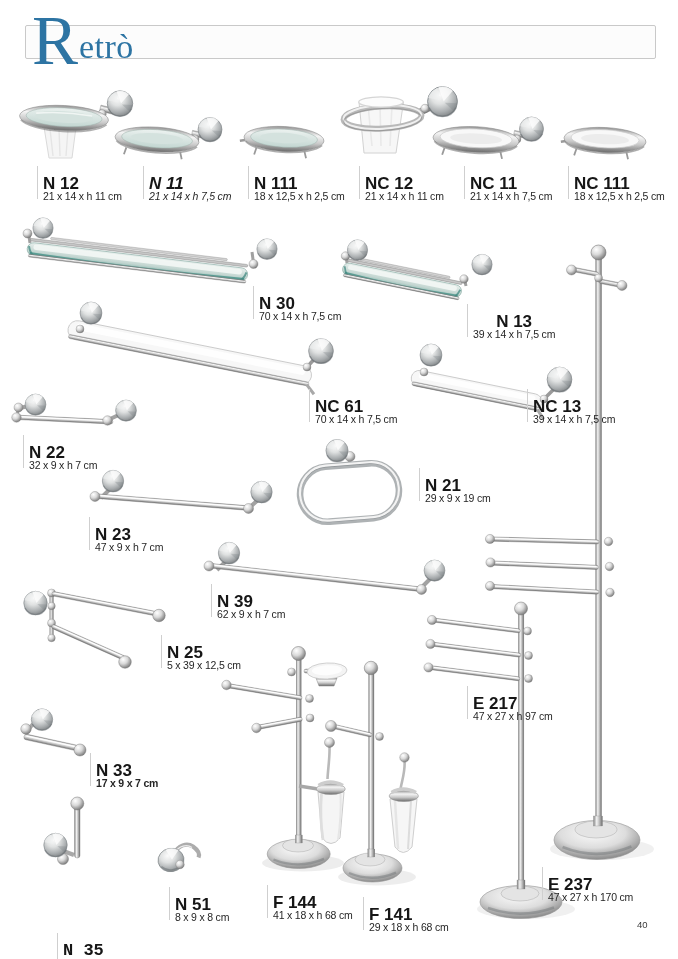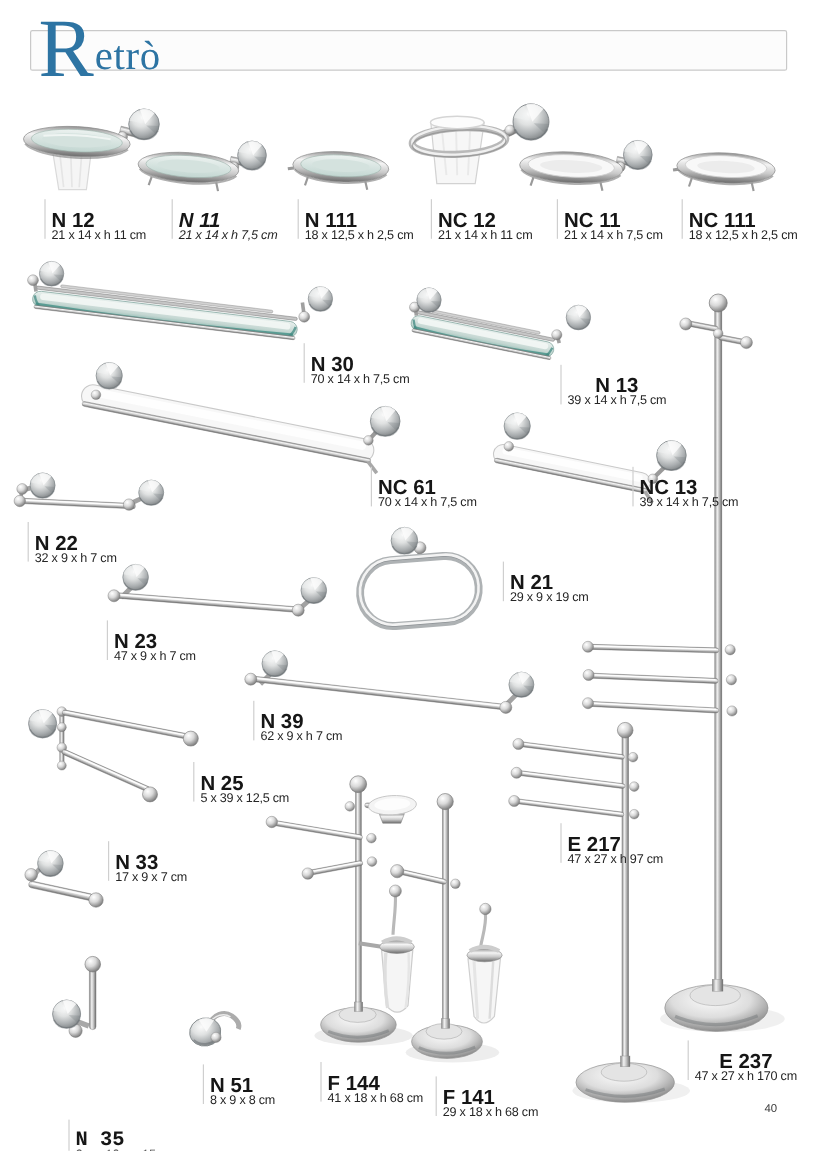--- a/index.html
+++ b/index.html
@@ -458,20 +458,20 @@
   <div class="lb" style="left:259px;top:297px;"><b>N 30</b>70 x 14 x h 7,5 cm</div>
   <div class="lb" style="left:473px;top:315px;text-align:center;"><b>N 13</b>39 x 14 x h 7,5 cm</div>
   <div class="lb" style="left:315px;top:400px;"><b>NC 61</b>70 x 14 x h 7,5 cm</div>
   <div class="lb" style="left:493px;top:400px;margin-left:40px;"><b>NC 13</b>39 x 14 x h 7,5 cm</div>
   <div class="lb" style="left:29px;top:446px;"><b>N 22</b>32 x 9 x h 7 cm</div>
   <div class="lb" style="left:425px;top:479px;"><b>N 21</b>29 x 9 x 19 cm</div>
   <div class="lb" style="left:95px;top:528px;"><b>N 23</b>47 x 9 x h 7 cm</div>
   <div class="lb" style="left:217px;top:595px;"><b>N 39</b>62 x 9 x h 7 cm</div>
   <div class="lb" style="left:167px;top:646px;"><b>N 25</b>5 x 39 x 12,5 cm</div>
   <div class="lb" style="left:429px;top:697px;margin-left:44px;"><b>E 217</b>47 x 27 x h 97 cm</div>
-  <div class="lb" style="left:96px;top:712px;"><b>N 33</b>17 x 9 x 7 cm</div>
-  <div class="lb" style="left:579px;top:878px;text-align:center;"><b>E 237</b>47 x 27 x h 170 cm</div>
+  <div class="lb" style="left:96px;top:764px;font-weight:bold;"><b>N 33</b>17 x 9 x 7 cm</div>
+  <div class="lb" style="left:548px;top:878px;"><b>E 237</b>47 x 27 x h 170 cm</div>
   <div class="lb" style="left:63px;top:944px;font-family:Liberation Mono, monospace;"><b>N 35</b>9 x 10 x 15 cm</div>
   <div class="lb" style="left:175px;top:898px;"><b>N 51</b>8 x 9 x 8 cm</div>
   <div class="lb" style="left:273px;top:896px;"><b>F 144</b>41 x 18 x h 68 cm</div>
   <div class="lb" style="left:369px;top:908px;"><b>F 141</b>29 x 18 x h 68 cm</div>
   <div class="pg">40</div>
 </div>
 
 </body></html>

